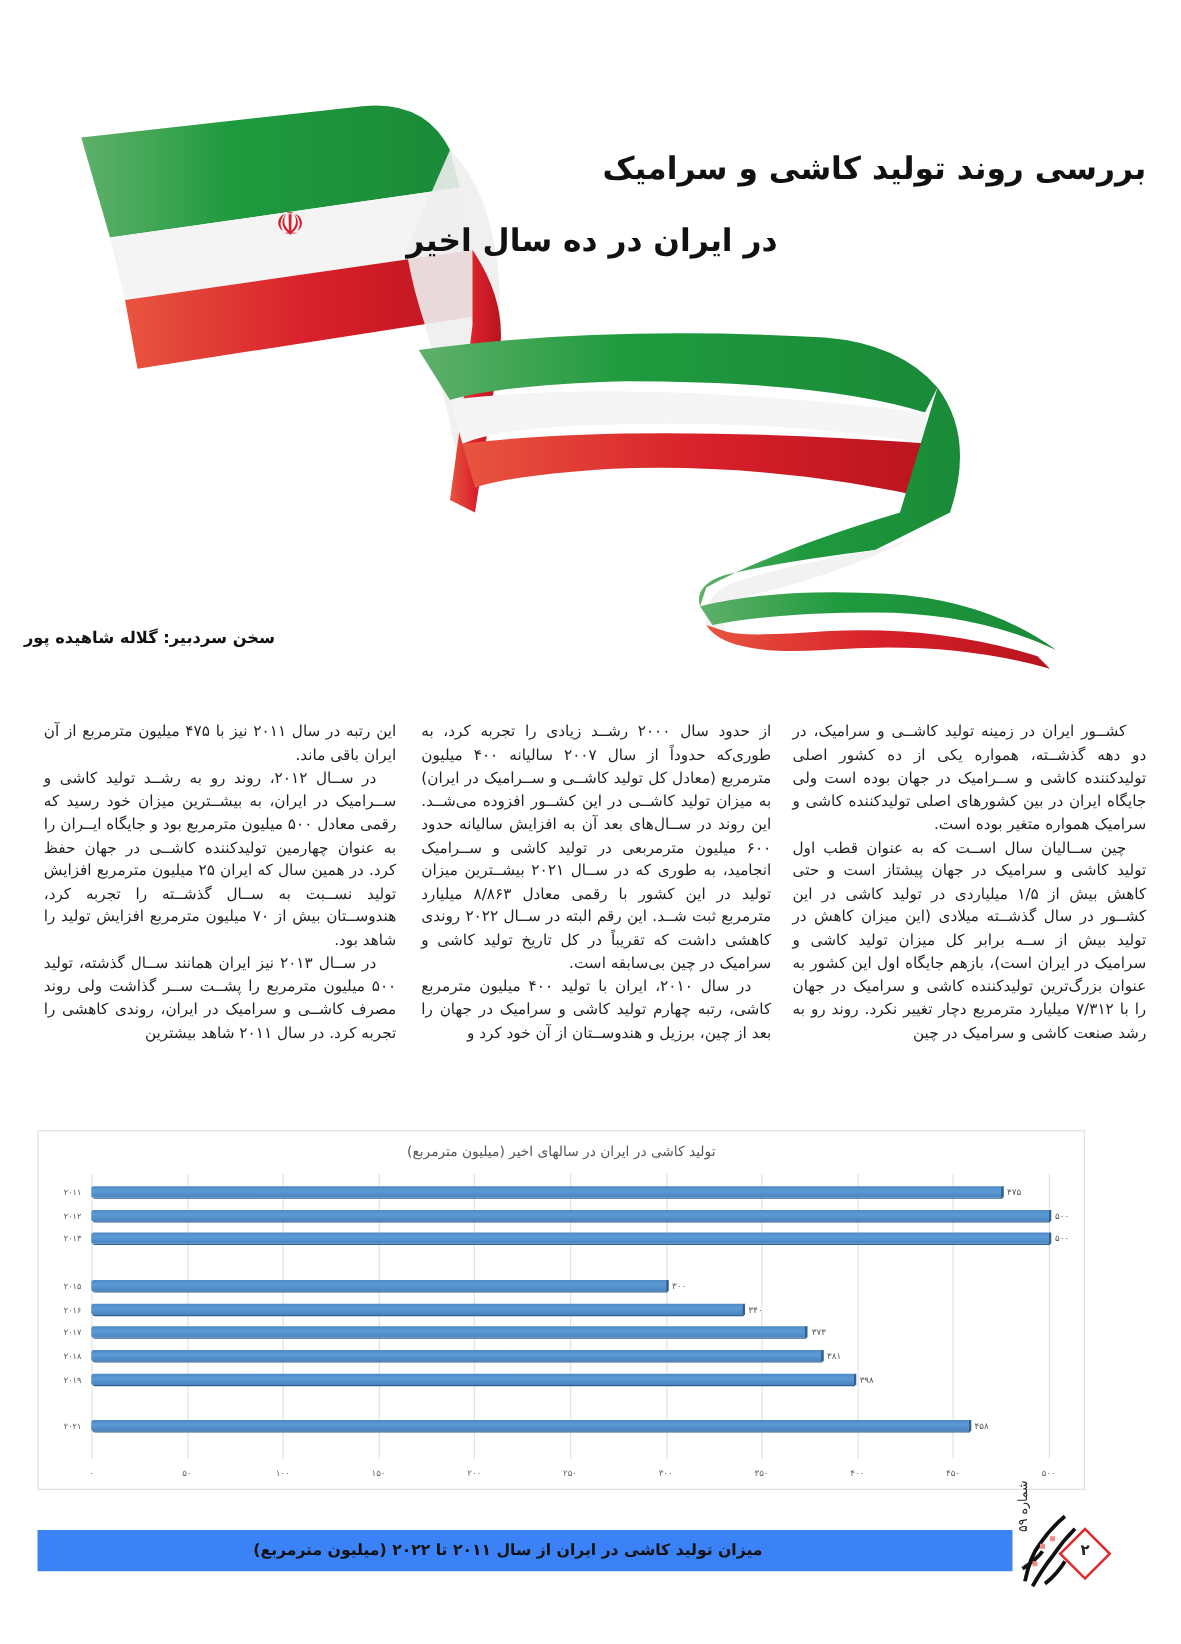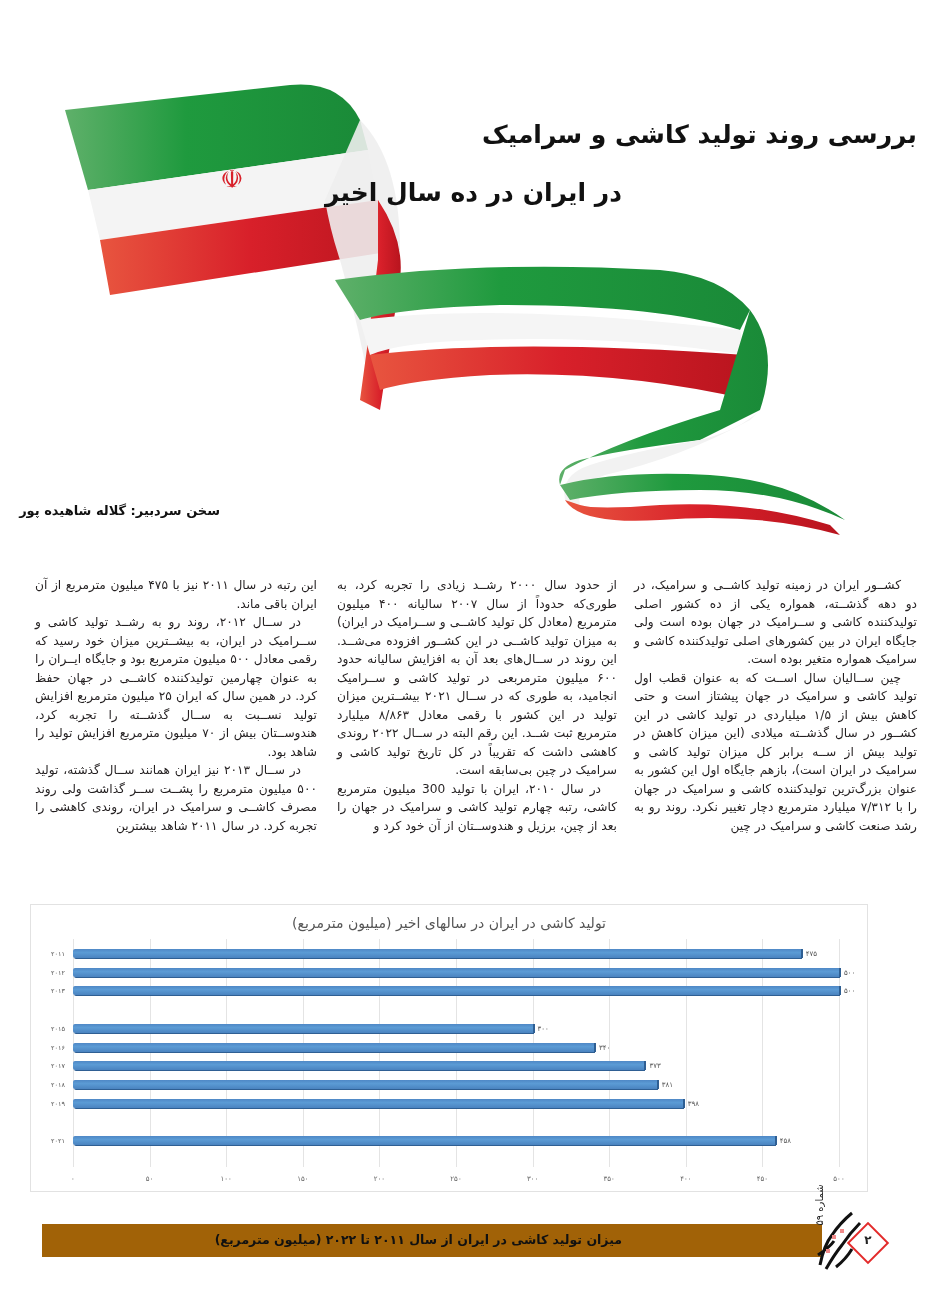--- a/index.html
+++ b/index.html
@@ -15,30 +15,30 @@
   .byline { position: absolute; left: 40px; top: 503px; width: 180px; direction: rtl; text-align: center; font-weight: bold; font-size: 13px; color: #111; white-space: nowrap; }
 
   .col { position: absolute; top: 576px; direction: rtl; text-align: justify; font-size: 12.2px; line-height: 18.5px; color: #231f20; }
   .col p { text-indent: 0; }
   .col p.indent { text-indent: 16px; }
   .col-1 { right: 28px; width: 283px; }
   .col-2 { right: 328px; width: 280px; }
   .col-3 { right: 628px; width: 282px; }
 
   .chart-frame { position: absolute; left: 30px; top: 904px; width: 838px; height: 288px; border: 1px solid #e2e2e2; background: #fff; }
-  .chart-title { position: absolute; left: 0; right: 0; top: 10px; text-align: center; direction: rtl; font-size: 14px; color: #555; }
+  .chart-title { position: absolute; left: 0; right: 0; top: 10px; text-align: center; direction: rtl; font-size: 11px; color: #555; }
   .grid-line { position: absolute; top: 34px; height: 228px; width: 1px; background: #e4e4e4; }
   .axis-tick { position: absolute; top: 270px; font-size: 7px; color: #666; transform: translateX(-50%); white-space: nowrap; }
   .bar-row { position: absolute; left: 0; height: 10px; }
   .bar-label { position: absolute; left: 4px; width: 30px; font-size: 6.5px; color: #555; text-align: right; top: 1px; direction: ltr; }
   .bar { position: absolute; left: 42px; height: 9px; background: linear-gradient(#4f88c6, #5b9bd5 40%, #4a83c0); border-radius: 2px 0 0 2px; box-shadow: 1px 1px 0 #2f5f93; }
   .bar::after { content: ""; position: absolute; right: -2px; top: 0; width: 2px; height: 100%; background: #2f5f93; }
   .bar-value { position: absolute; font-size: 7px; color: #555; top: 1px; white-space: nowrap; }
 
-  .caption-bar { position: absolute; left: 30px; top: 1224px; width: 780px; height: 33px; background: #a16207; margin-left: 12px; }
+  .caption-bar { position: absolute; left: 30px; top: 1224px; width: 780px; height: 33px; background: #3b82f6; }
   .caption-text { position: absolute; right: 200px; top: 8px; direction: rtl; font-weight: bold; font-size: 12.5px; color: #111; white-space: nowrap; }
 
   .issue-label { position: absolute; left: 808px; top: 1175px; width: 22px; height: 60px; }
   .issue-label span { position: absolute; left: 50%; top: 50%; transform: translate(-50%,-50%) rotate(-90deg); font-size: 10px; white-space: nowrap; direction: rtl; color: #222; }
   .logo { position: absolute; left: 812px; top: 1205px; width: 58px; height: 70px; }
   .page-num-box { position: absolute; left: 853px; top: 1228px; width: 30px; height: 30px; border: 2px solid #e32b2b; transform: rotate(45deg); background: #fff; }
   .page-num { position: absolute; left: 853px; top: 1233px; width: 30px; text-align: center; font-size: 12px; font-weight: bold; color: #222; }
 </style>
 </head>
 <body>
@@ -80,21 +80,21 @@
 <div class="title-line title-2">در ایران در ده سال اخیر</div>
 
 <div class="byline">سخن سردبیر: گلاله شاهیده پور</div>
 
 <div class="col col-1">
   <p class="indent">کشــور ایران در زمینه تولید کاشــی و سرامیک، در دو دهه گذشــته، همواره یکی از ده کشور اصلی تولیدکننده کاشی و ســرامیک در جهان بوده است ولی جایگاه ایران در بین کشورهای اصلی تولیدکننده کاشی و سرامیک همواره متغیر بوده است.</p>
   <p class="indent">چین ســالیان سال اســت که به عنوان قطب اول تولید کاشی و سرامیک در جهان پیشتاز است و حتی کاهش بیش از ۱/۵ میلیاردی در تولید کاشی در این کشــور در سال گذشــته میلادی (این میزان کاهش در تولید بیش از ســه برابر کل میزان تولید کاشی و سرامیک در ایران است)، بازهم جایگاه اول این کشور به عنوان بزرگ‌ترین تولیدکننده کاشی و سرامیک در جهان را با ۷/۳۱۲ میلیارد مترمربع دچار تغییر نکرد. روند رو به رشد صنعت کاشی و سرامیک در چین</p>
 </div>
 <div class="col col-2">
   <p>از حدود سال ۲۰۰۰ رشــد زیادی را تجربه کرد، به طوری‌که حدوداً از سال ۲۰۰۷ سالیانه ۴۰۰ میلیون مترمربع (معادل کل تولید کاشــی و ســرامیک در ایران) به میزان تولید کاشــی در این کشــور افزوده می‌شــد. این روند در ســال‌های بعد آن به افزایش سالیانه حدود ۶۰۰ میلیون مترمربعی در تولید کاشی و ســرامیک انجامید، به طوری که در ســال ۲۰۲۱ بیشــترین میزان تولید در این کشور با رقمی معادل ۸/۸۶۳ میلیارد مترمربع ثبت شــد. این رقم البته در ســال ۲۰۲۲ روندی کاهشی داشت که تقریباً در کل تاریخ تولید کاشی و سرامیک در چین بی‌سابقه است.</p>
-  <p class="indent">در سال ۲۰۱۰، ایران با تولید 300 میلیون مترمربع کاشی، رتبه چهارم تولید کاشی و سرامیک در جهان را بعد از چین، برزیل و هندوســتان از آن خود کرد و</p>
+  <p class="indent">در سال ۲۰۱۰، ایران با تولید ۴۰۰ میلیون مترمربع کاشی، رتبه چهارم تولید کاشی و سرامیک در جهان را بعد از چین، برزیل و هندوســتان از آن خود کرد و</p>
 </div>
 <div class="col col-3">
   <p>این رتبه در سال ۲۰۱۱ نیز با ۴۷۵ میلیون مترمربع از آن ایران باقی ماند.</p>
   <p class="indent">در ســال ۲۰۱۲، روند رو به رشــد تولید کاشی و ســرامیک در ایران، به بیشــترین میزان خود رسید که رقمی معادل ۵۰۰ میلیون مترمربع بود و جایگاه ایــران را به عنوان چهارمین تولیدکننده کاشــی در جهان حفظ کرد. در همین سال که ایران ۲۵ میلیون مترمربع افزایش تولید نســبت به ســال گذشــته را تجربه کرد، هندوســتان بیش از ۷۰ میلیون مترمربع افزایش تولید را شاهد بود.</p>
   <p class="indent">در ســال ۲۰۱۳ نیز ایران همانند ســال گذشته، تولید ۵۰۰ میلیون مترمربع را پشــت ســر گذاشت ولی روند مصرف کاشــی و سرامیک در ایران، روندی کاهشی را تجربه کرد. در سال ۲۰۱۱ شاهد بیشترین</p>
 </div>
 
 <div class="chart-frame" id="chart">
   <div class="chart-title">تولید کاشی در ایران در سالهای اخیر (میلیون مترمربع)</div>
 <div class="grid-line" style="left: 42px;"></div>

